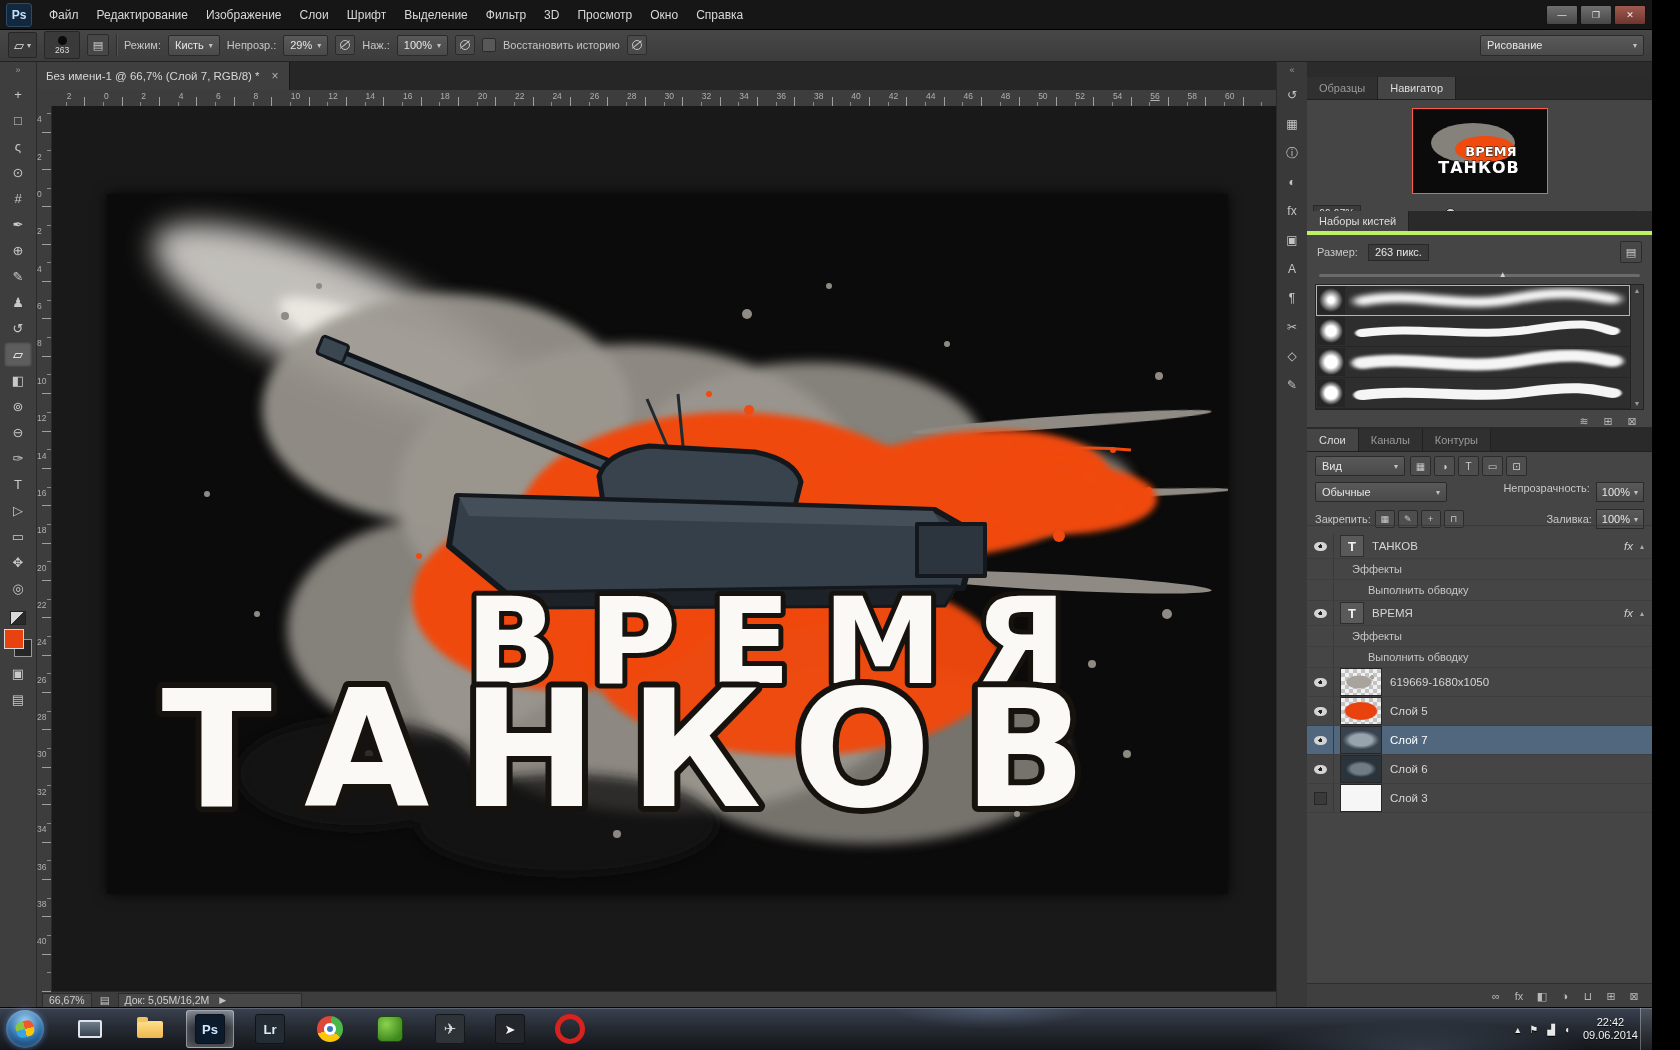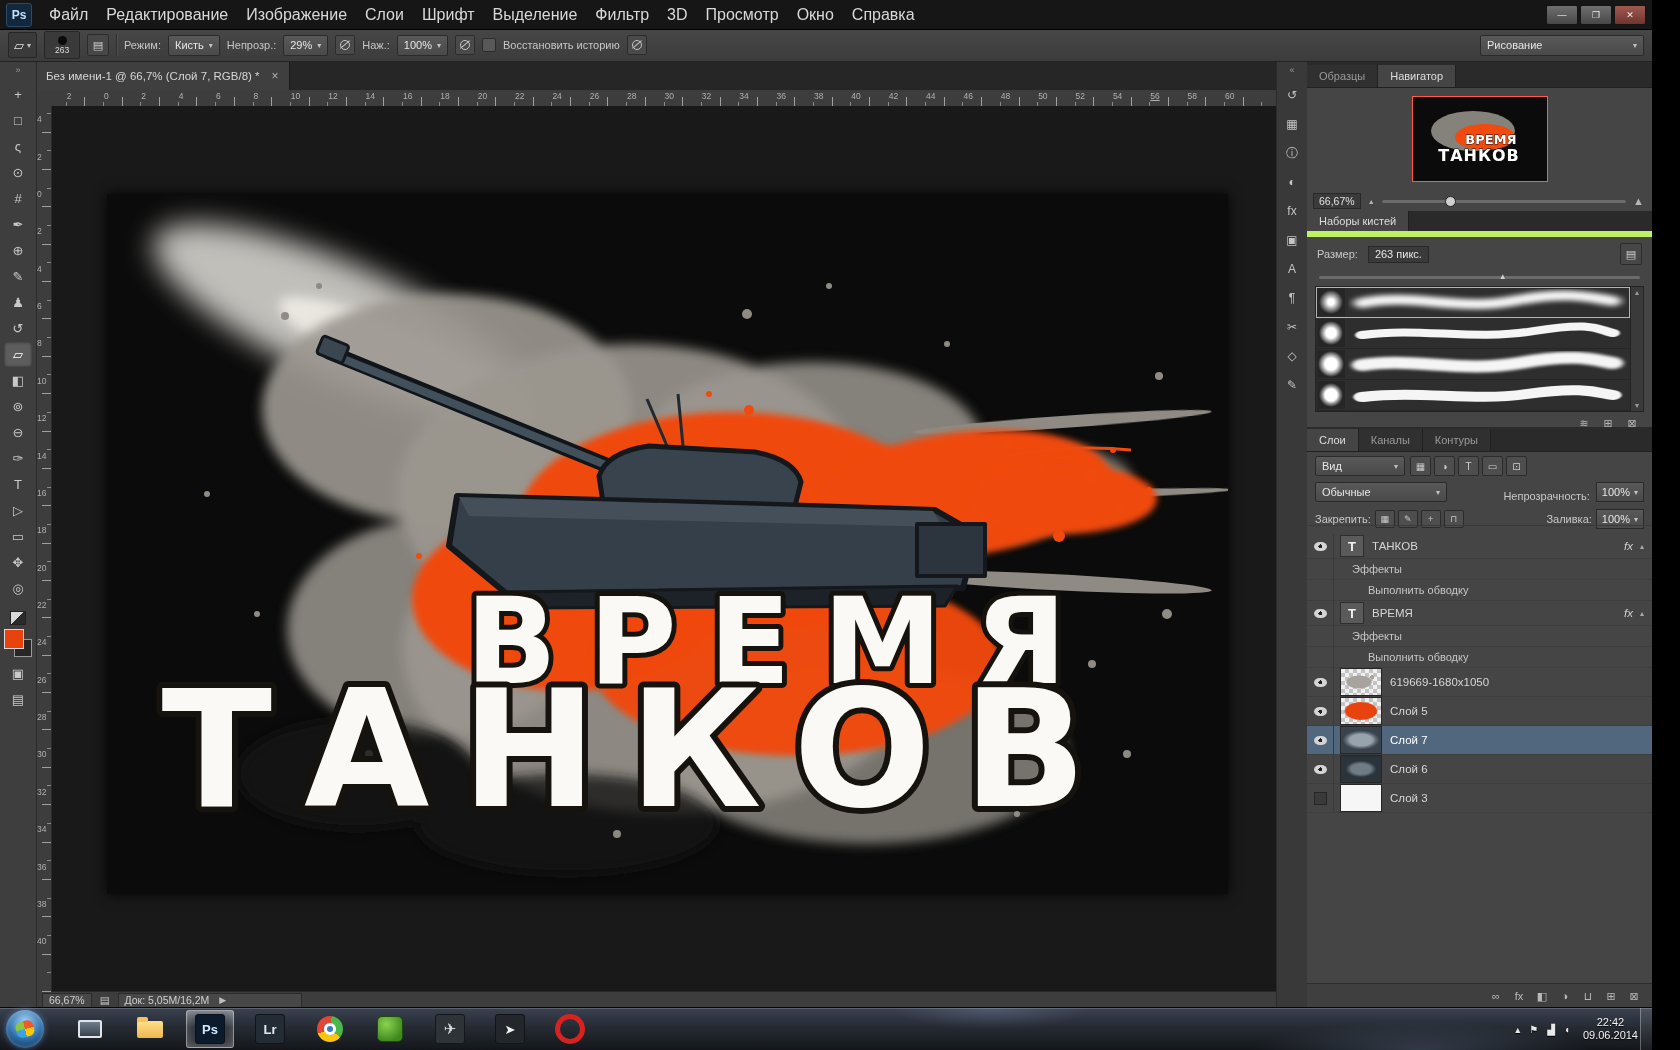--- a/index.html
+++ b/index.html
@@ -3,21 +3,21 @@
 <meta charset="utf-8">
 <style>
   html,body{margin:0;padding:0;background:#000}
   #screen{position:relative;width:1652px;height:1050px;overflow:hidden;
     font-family:"Liberation Sans","DejaVu Sans",sans-serif;color:#cfcfcf;background:#3b82f6}
   
   .menubar{position:absolute;left:0;top:0;right:0;height:29px;background:#161616;border-bottom:1px solid #000;
     display:flex;align-items:center;padding-left:6px;z-index:30}
   .ps-badge{width:24px;height:22px;border-radius:3px;background:#13283c;color:#bfe0ff;font-weight:bold;font-size:12px;
     display:flex;align-items:center;justify-content:center;margin-right:8px;border:1px solid #2a4a66}
-  .menu-item{font-size:16px;color:#d8d8d8;padding:0 9px;line-height:28px;white-space:nowrap}
+  .menu-item{font-size:12px;color:#d8d8d8;padding:0 9px;line-height:28px;white-space:nowrap}
   .win-controls{position:absolute;right:6px;top:5px;display:flex;gap:2px}
   .wc{width:30px;height:18px;border:1px solid #141414;border-radius:2px;background:linear-gradient(#6f6f6f,#474747);
     color:#eee;font-size:9px;display:flex;align-items:center;justify-content:center}
   .wc.close{background:linear-gradient(#a05a50,#6e352f)}
   
   .obar{position:absolute;top:29px;left:0;right:0;height:32px;background:linear-gradient(#474747,#3c3c3c);
     border-bottom:1px solid #222;display:flex;align-items:center;gap:7px;padding:0 8px;font-size:11px;color:#cfcfcf;z-index:29}
   .fld{display:flex;align-items:center;gap:5px;background:linear-gradient(#595959,#4a4a4a);border:1px solid #2a2a2a;
     border-radius:2px;height:19px;padding:0 6px;color:#e6e6e6;white-space:nowrap}
   .caret{font-size:8px;color:#c2c2c2}
@@ -76,29 +76,29 @@
     display:flex;flex-direction:column;align-items:center;z-index:5}
   .pstrip .chev{font-size:9px;color:#9a9a9a;padding:4px 0 8px}
   .sicon{width:24px;height:24px;margin-bottom:5px;display:flex;align-items:center;justify-content:center;
     color:#c4c4c4;font-size:12px;border-radius:3px;font-style:normal}
   
   .panels{position:absolute;right:0;width:345px;top:0;bottom:0;background:#2b2b2b;z-index:6}
   .panel{position:absolute;left:0;right:0;background:#454545;overflow:hidden}
   .panel-tabs{height:22px;background:#2a2a2a;display:flex;border-bottom:1px solid #202020}
   .ptab{padding:0 12px;line-height:22px;font-size:11px;color:#9a9a9a;background:#303030;border-right:1px solid #202020;white-space:nowrap}
   .ptab.active{background:#454545;color:#dedede}
-  #nav-panel{top:4px;height:148px}
+  #nav-panel{top:16px;height:148px}
   .navthumb{position:relative;width:134px;height:84px;margin:8px auto 0;border:1px solid #ff5a4a;background:#0b0b0b}
   .navzoom{position:absolute;left:6px;right:8px;bottom:4px;display:flex;align-items:center;gap:7px;font-size:10.5px}
   .zfld{background:#3a3a3a;border:1px solid #282828;height:14px;padding:0 5px;display:flex;align-items:center;color:#e0e0e0}
   .mtn{color:#b5b5b5}
   .sl-track{flex:1;height:3px;background:#6b6b6b;border-radius:2px;position:relative}
   .sl-thumb{position:absolute;top:-4px;width:9px;height:9px;border-radius:50%;background:#cfcfcf;border:1px solid #222}
   #brush-panel{top:150px;height:216px}
-  .phead{height:20px;background:#2a2a2a;border-bottom:6px solid #bef264;display:flex}
+  .phead{height:20px;background:#2a2a2a;border-bottom:4px solid #bef264;display:flex}
   .phead .ptab{line-height:20px}
   .sizerow{display:flex;align-items:center;gap:8px;padding:6px 10px 2px;font-size:11px;color:#c8c8c8}
   .szfld{background:#3a3a3a;border:1px solid #282828;height:15px;padding:0 6px;display:flex;align-items:center;color:#e6e6e6;margin-left:2px}
   .szslider{margin:5px 12px 4px;height:10px;position:relative}
   .szslider .tr{position:absolute;left:0;right:0;top:4px;height:3px;background:#6b6b6b;border-radius:2px}
   .szslider .th2{position:absolute;left:56%;top:0;color:#d0d0d0;font-size:8px}
   .blistwrap{display:flex;margin:3px 8px 0}
   .blist{flex:1;background:#2e2e2e;border:1px solid #232323}
   .brow{height:30px;display:flex;align-items:center;background:#2e2e2e;border-bottom:1px solid #262626}
   .brow.selected{outline:1px solid #b4b4b4;outline-offset:-1px}
@@ -106,21 +106,21 @@
   .bstroke{flex:1;height:26px;margin-right:3px}
   .vscroll{width:12px;background:#3a3a3a;border:1px solid #232323;border-left:none;display:flex;flex-direction:column;
     justify-content:space-between;align-items:center;font-size:7px;color:#999;padding:2px 0}
   .bbot{display:flex;justify-content:flex-end;gap:4px;padding:3px 10px 0}
   .pbi{width:20px;height:16px;color:#b9b9b9;font-size:11px;display:flex;align-items:center;justify-content:center}
   #layers-panel{top:368px;bottom:0}
   .filterrow{display:flex;align-items:center;gap:5px;padding:4px 8px 2px;font-size:11px}
   .vid{width:76px;height:18px;justify-content:space-between}
   .fico{width:19px;height:18px;background:#4e4e4e;border:1px solid #2b2b2b;border-radius:2px;color:#ccc;font-size:10px;
     display:flex;align-items:center;justify-content:center}
-  .blendrow{display:flex;align-items:flex-end;gap:6px;padding:4px 8px 2px;font-size:11px;color:#c8c8c8}
+  .blendrow{display:flex;align-items:flex-start;gap:6px;padding:4px 8px 2px;font-size:11px;color:#c8c8c8}
   .blendsel{width:118px;height:18px;justify-content:space-between}
   .valfld{background:linear-gradient(#595959,#4a4a4a);border:1px solid #2a2a2a;height:18px;display:flex;align-items:center;
     gap:4px;padding:0 5px;color:#e6e6e6}
   .lockrow{display:flex;align-items:center;gap:4px;padding:5px 8px 3px;font-size:11px;color:#c8c8c8}
   .lk{width:18px;height:16px;background:#4e4e4e;border:1px solid #2b2b2b;font-size:9px;display:flex;align-items:center;
     justify-content:center;color:#ccc;border-radius:2px}
   #layer-rows{position:absolute;left:0;right:0;top:96px;bottom:24px;overflow:hidden;padding-top:8px;border-top:1px solid #3a3a3a}
   .lrow{display:flex;align-items:center;font-size:11.5px;color:#d6d6d6;border-bottom:1px solid #3e3e3e}
   .lr-main{height:24px}
   .lr-sub1,.lr-sub2{height:20px;font-size:11px;color:#c6c6c6}

